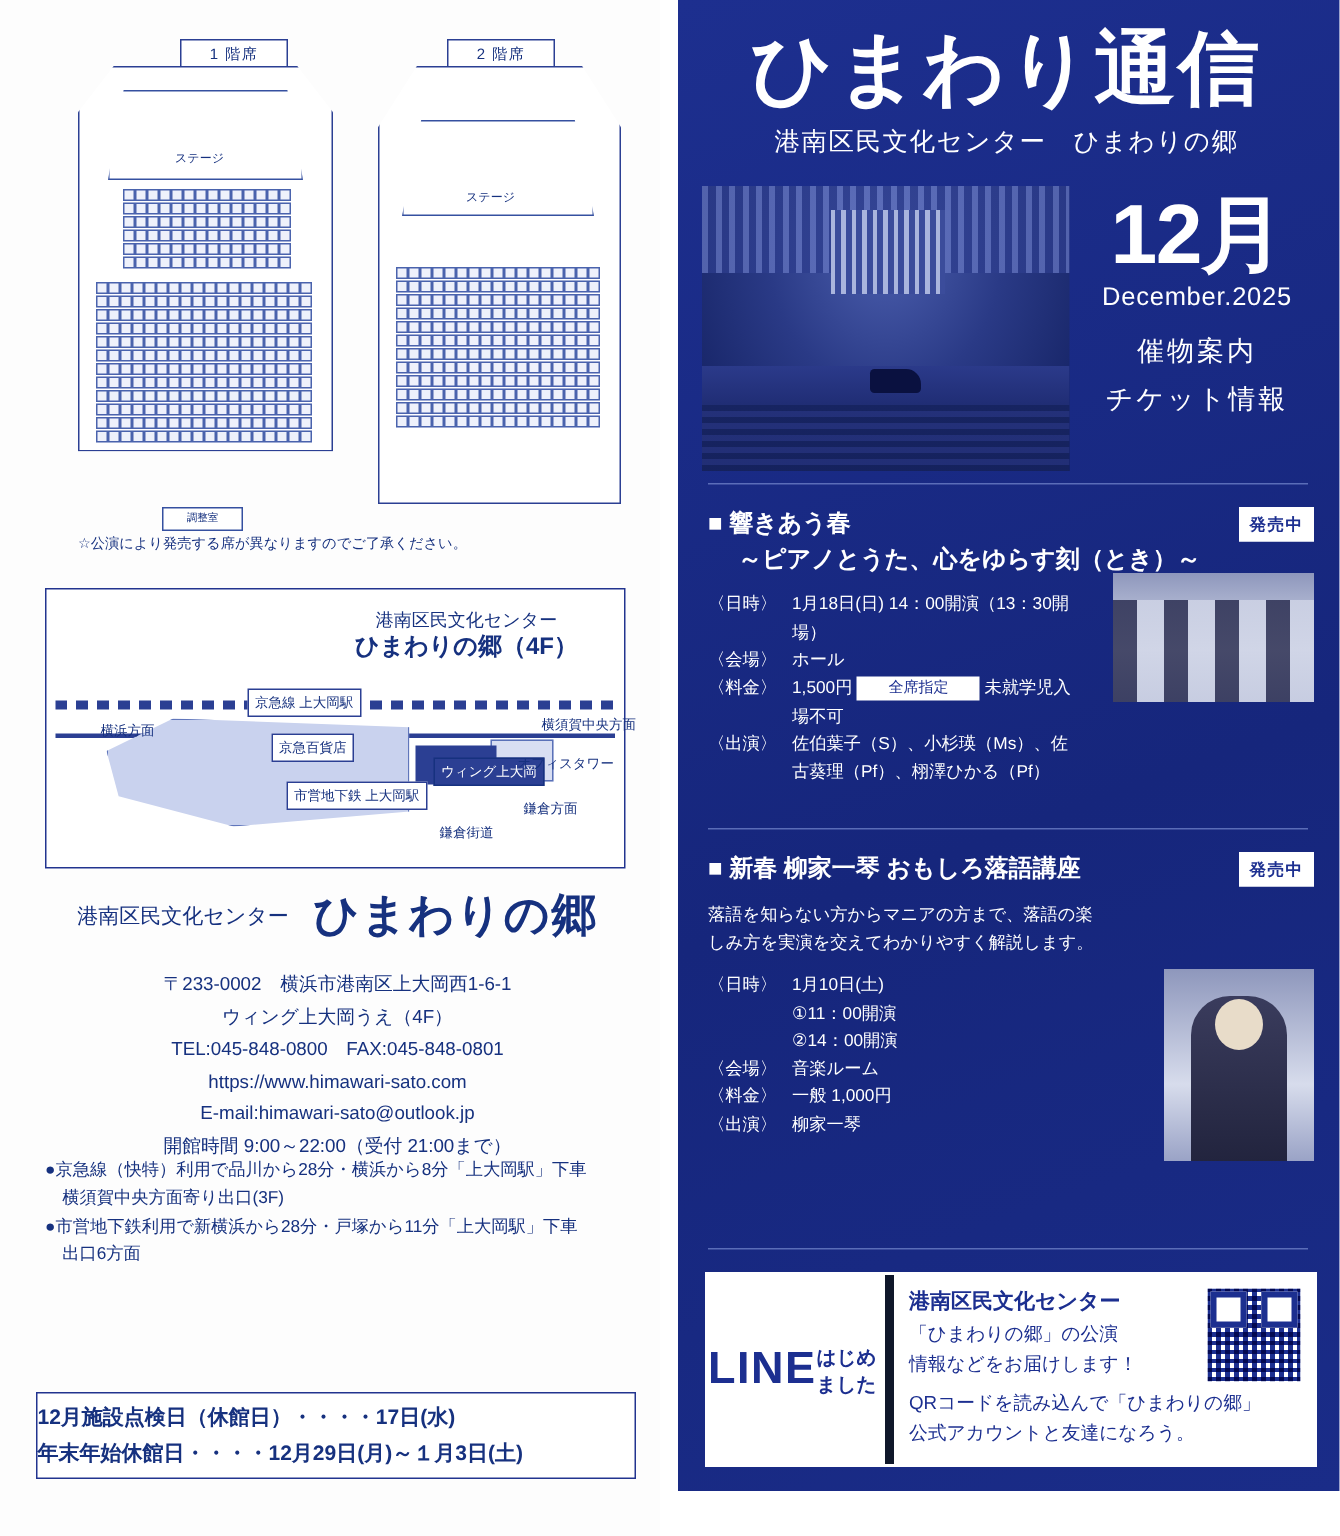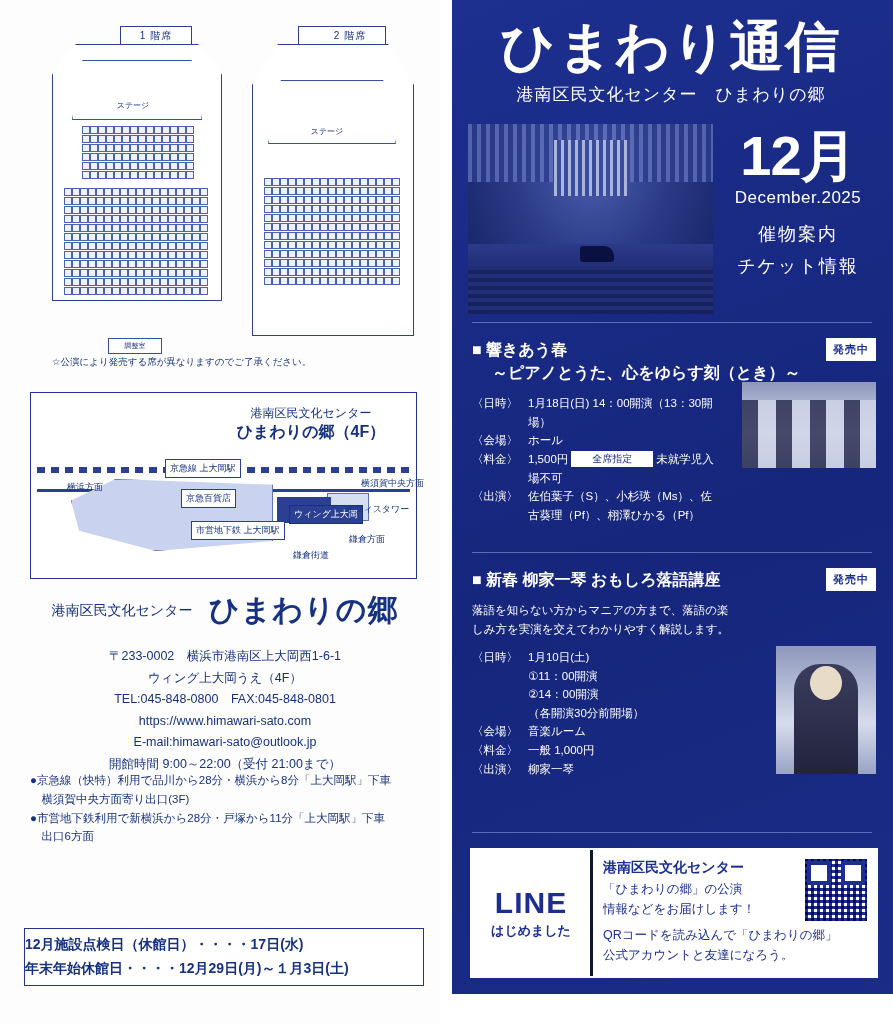--- a/index.html
+++ b/index.html
@@ -20,21 +20,21 @@
   }
 
   
   .seatmaps{position:absolute;left:20px;top:8px;width:400px;height:355px;}
   .floor-label{
     position:absolute;border:1px solid #2b3f93;background:#fff;
     font-size:10px;text-align:center;padding:2px 0;color:#16317f;
     letter-spacing:1px;
   }
   .fl1{left:100px;top:18px;width:70px;}
-  .fl2{left:278px;top:18px;width:70px;padding-left:16px;}
+  .fl2{left:278px;top:18px;width:70px;}
 
   .hall{position:absolute;border:1px solid #2b3f93;}
   .hall1{
     left:32px;top:36px;width:168px;height:255px;
     clip-path:polygon(14% 0,86% 0,100% 12%,100% 100%,0 100%,0 12%);
     background:#ffffff;
   }
   .hall2{
     left:232px;top:36px;width:160px;height:290px;
     clip-path:polygon(16% 0,84% 0,100% 14%,100% 100%,0 100%,0 14%);
@@ -241,21 +241,21 @@
     font-size:11.5px;line-height:1.6;width:262px;margin-top:10px;
   }
 
   
   .linebox{
     position:absolute;left:18px;top:848px;width:404px;height:126px;
     border:2px solid #ffffff;background:#ffffff;color:#1c2f90;
     display:flex;
   }
   .line-left{
-    width:118px;border-right:3px solid #0f172a;display:flex;flex-direction:column;
+    width:118px;border-right:6px solid #0f172a;display:flex;flex-direction:row;
     align-items:center;justify-content:center;
   }
   .line-left .lg{font-size:30px;font-weight:bold;letter-spacing:1px;}
   .line-left .ls{font-size:13px;font-weight:bold;margin-top:2px;}
   .line-right{flex:1;padding:8px 8px 8px 10px;position:relative;}
   .line-right .t1{font-size:14px;font-weight:bold;line-height:1.4;}
   .line-right .t2{font-size:12.5px;line-height:1.45;margin-top:2px;}
   .line-right .t3{font-size:12.5px;line-height:1.45;margin-top:8px;}
   .qr{
     position:absolute;right:6px;top:6px;width:62px;height:62px;
@@ -921,24 +921,20 @@
         </div>
         <div class="r">
           <div class="k"></div>
           <div class="v">①11：00開演</div>
         </div>
         <div class="r">
           <div class="k"></div>
           <div class="v">②14：00開演</div>
         </div>
         <div class="r">
-          <div class="k"></div>
-          <div class="v">（各開演30分前開場）</div>
-        </div>
-        <div class="r">
           <div class="k">〈会場〉</div>
           <div class="v">音楽ルーム</div>
         </div>
         <div class="r">
           <div class="k">〈料金〉</div>
           <div class="v">一般 1,000円</div>
         </div>
         <div class="r">
           <div class="k">〈出演〉</div>
           <div class="v">柳家一琴</div>

